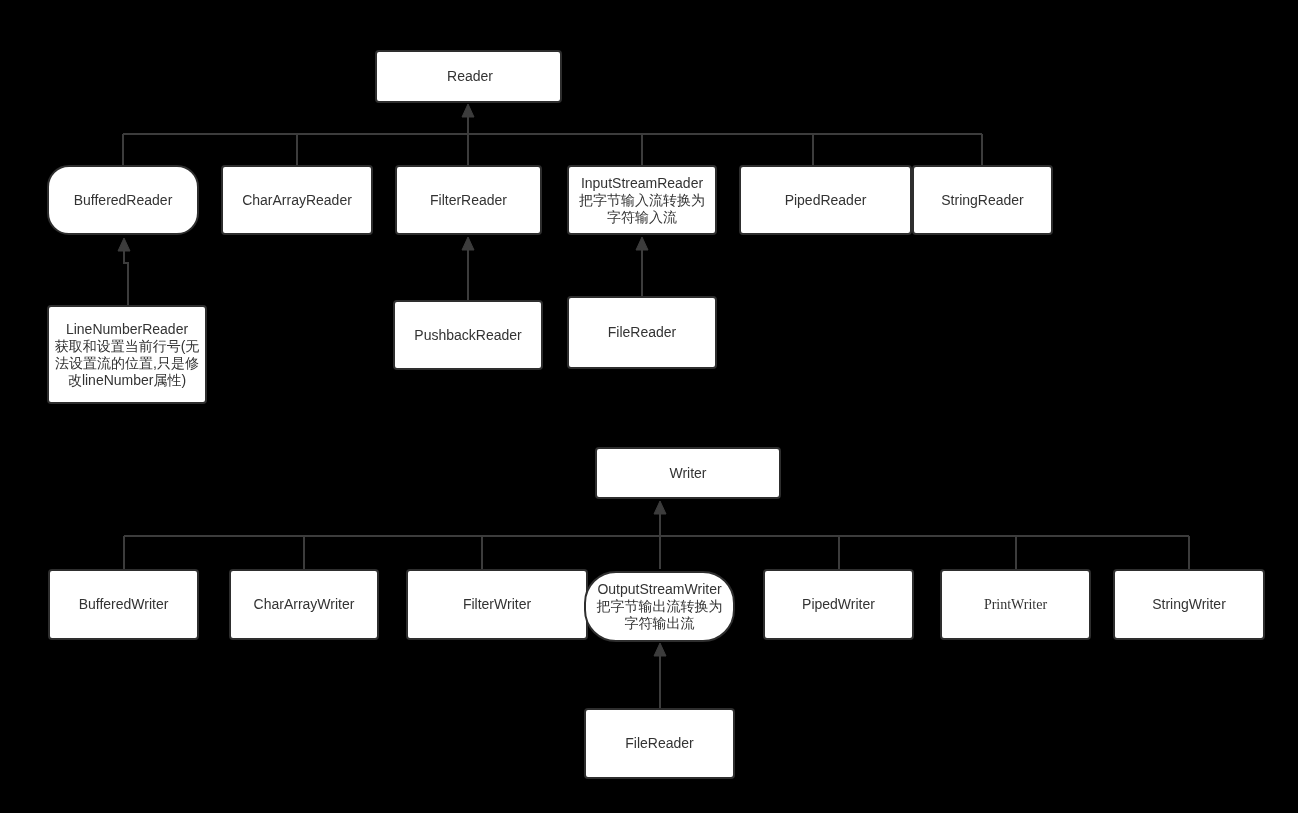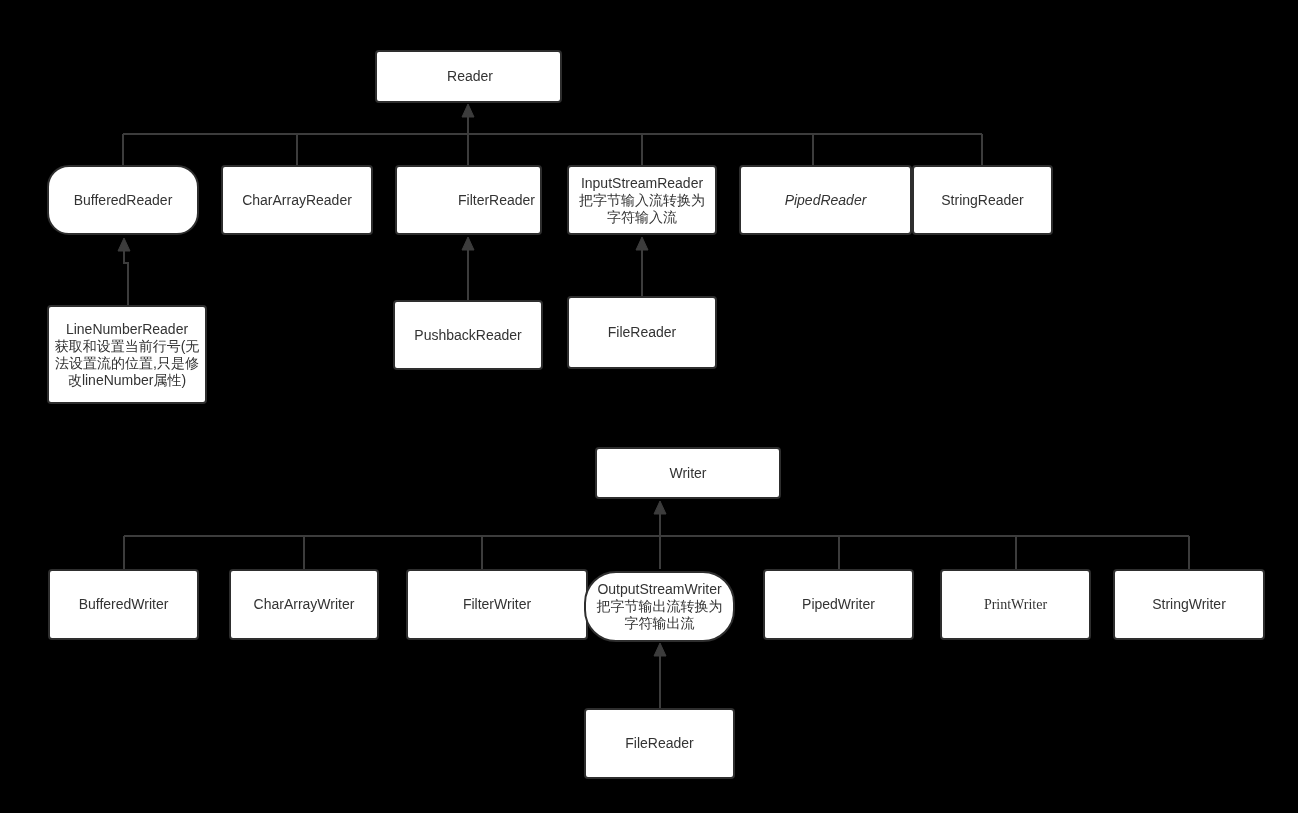--- a/index.html
+++ b/index.html
@@ -61,28 +61,28 @@
   <div class="node" style="left:375px;top:50px;width:187px;height:53px;padding-left:8px;">
     <span class="title">Reader</span>
   </div>
 
   <div class="node" style="left:47px;top:165px;width:152px;height:70px;border-radius:22px;">
     <span class="title">BufferedReader</span>
   </div>
   <div class="node" style="left:221px;top:165px;width:152px;height:70px;">
     <span class="title">CharArrayReader</span>
   </div>
-  <div class="node" style="left:395px;top:165px;width:147px;height:70px;align-items:flex-end;">
+  <div class="node" style="left:395px;top:165px;width:147px;height:70px;">
     <span class="title">FilterReader</span>
   </div>
   <div class="node" style="left:567px;top:165px;width:150px;height:70px;">
     <span class="title">InputStreamReader</span>
     <span class="desc">把字节输入流转换为字符输入流</span>
   </div>
-  <div class="node" style="left:739px;top:165px;width:173px;height:70px;font-style:italic;">
+  <div class="node" style="left:739px;top:165px;width:173px;height:70px;">
     <span class="title">PipedReader</span>
   </div>
   <div class="node" style="left:912px;top:165px;width:141px;height:70px;">
     <span class="title">StringReader</span>
   </div>
 
   <div class="node" style="left:47px;top:305px;width:160px;height:99px;">
     <span class="title">LineNumberReader</span>
     <span class="desc">获取和设置当前行号(无法设置流的位置,只是修改lineNumber属性)</span>
   </div>

